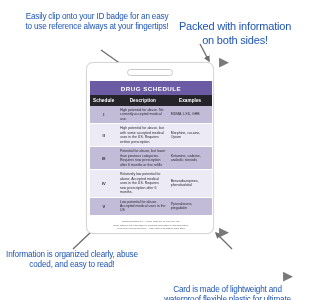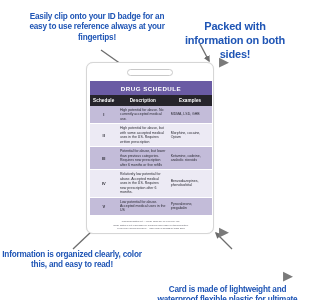--- a/index.html
+++ b/index.html
@@ -12,21 +12,21 @@
     height: 300px;
     position: relative;
     overflow: hidden;
     font-family: "Liberation Sans", sans-serif;
   }
 
   
   .callout {
     position: absolute;
     color: #1f55b5;
-    font-weight: bold;
+    font-weight: normal;
     text-align: center;
     line-height: 1.25;
     letter-spacing: -0.2px;
   }
   #callout-top-left {
     left: 22px;
     top: 12px;
     width: 150px;
     font-size: 8.2px;
   }
@@ -157,21 +157,21 @@
     line-height: 1.45;
   }
 </style>
 </head>
 <body>
 
 <div class="callout" id="callout-top-left">Easily clip onto your ID badge for an easy to use reference always at your fingertips!</div>
 
 <div class="callout" id="callout-top-right">Packed with information on both sides!</div>
 
-<div class="callout" id="callout-bottom-left">Information is organized clearly, color this, and easy to read!</div>
+<div class="callout" id="callout-bottom-left">Information is organized clearly, abuse coded, and easy to read!</div>
 
 <div class="callout" id="callout-bottom-right">Card is made of lightweight and waterproof flexible plastic for ultimate durability!</div>
 
 <svg class="arrow-svg" style="left:0;top:0;width:300px;height:300px">
   <defs>
     <marker id="ah" markerWidth="7" markerHeight="7" refX="5" refY="3.2" orient="auto" markerUnits="userSpaceOnUse">
       <path d="M0,0 L6.5,3.2 L0,6.4 z" fill="#6d6d6d"></path>
     </marker>
   </defs>
 

